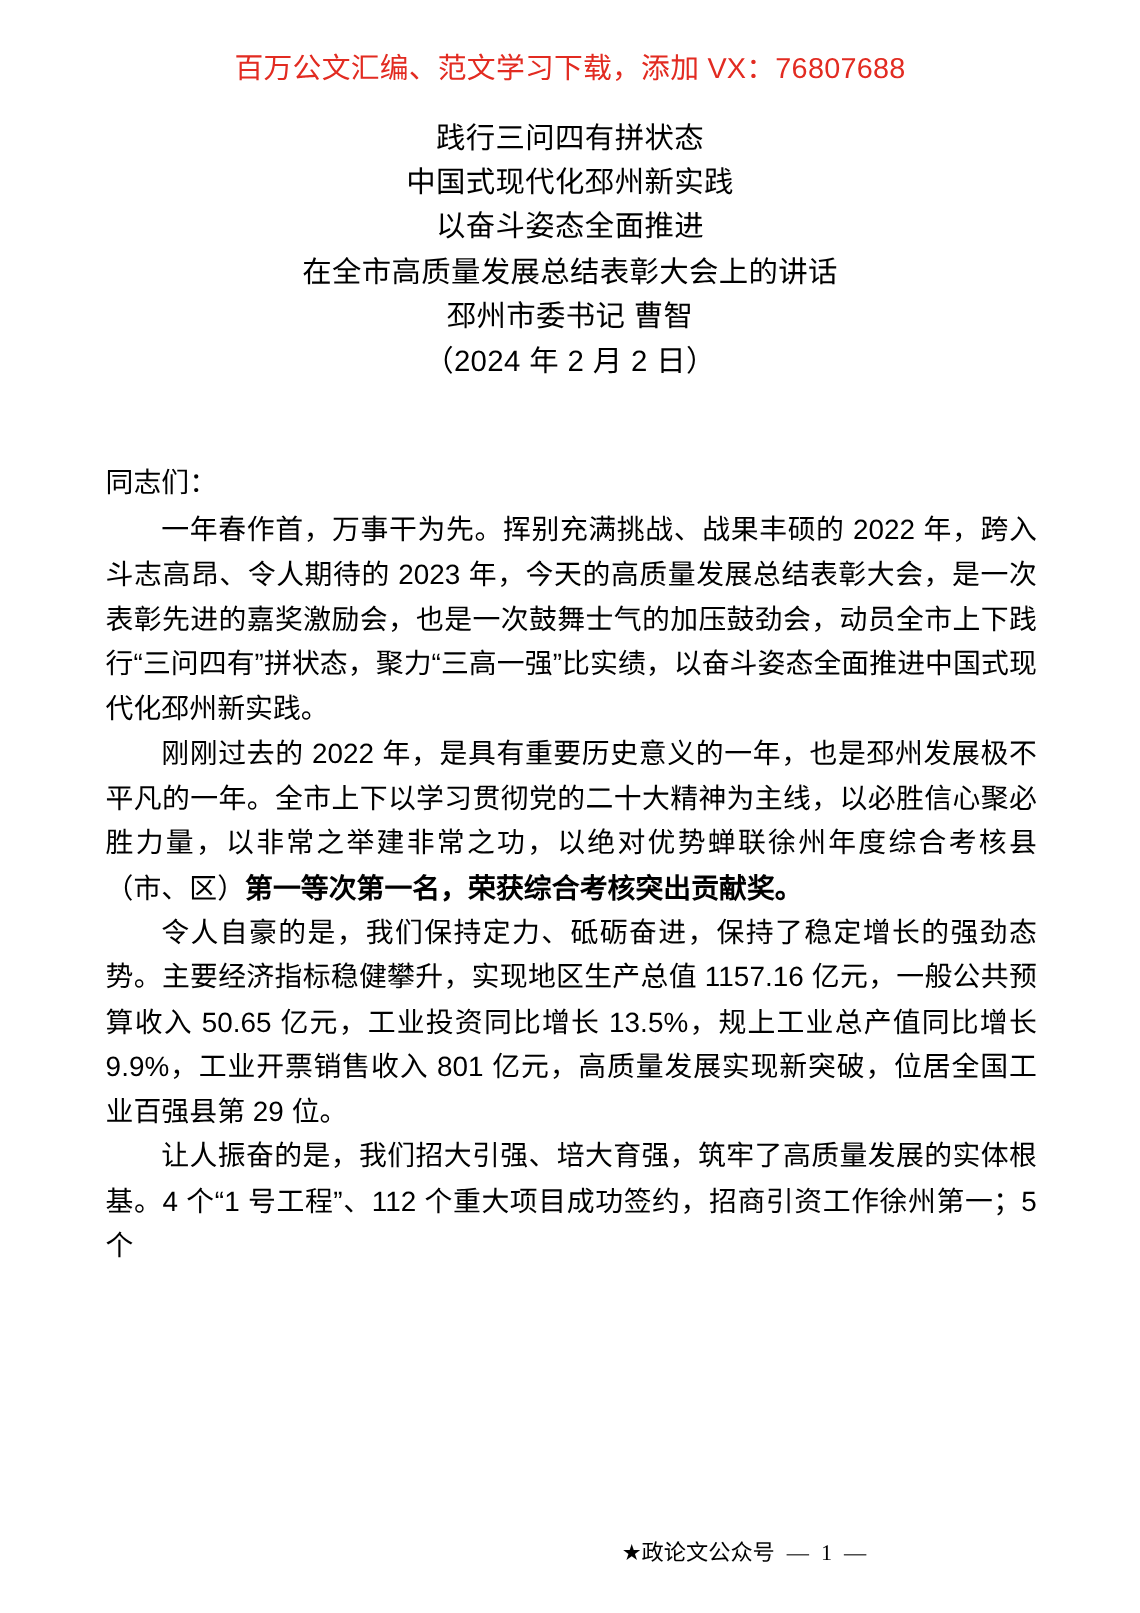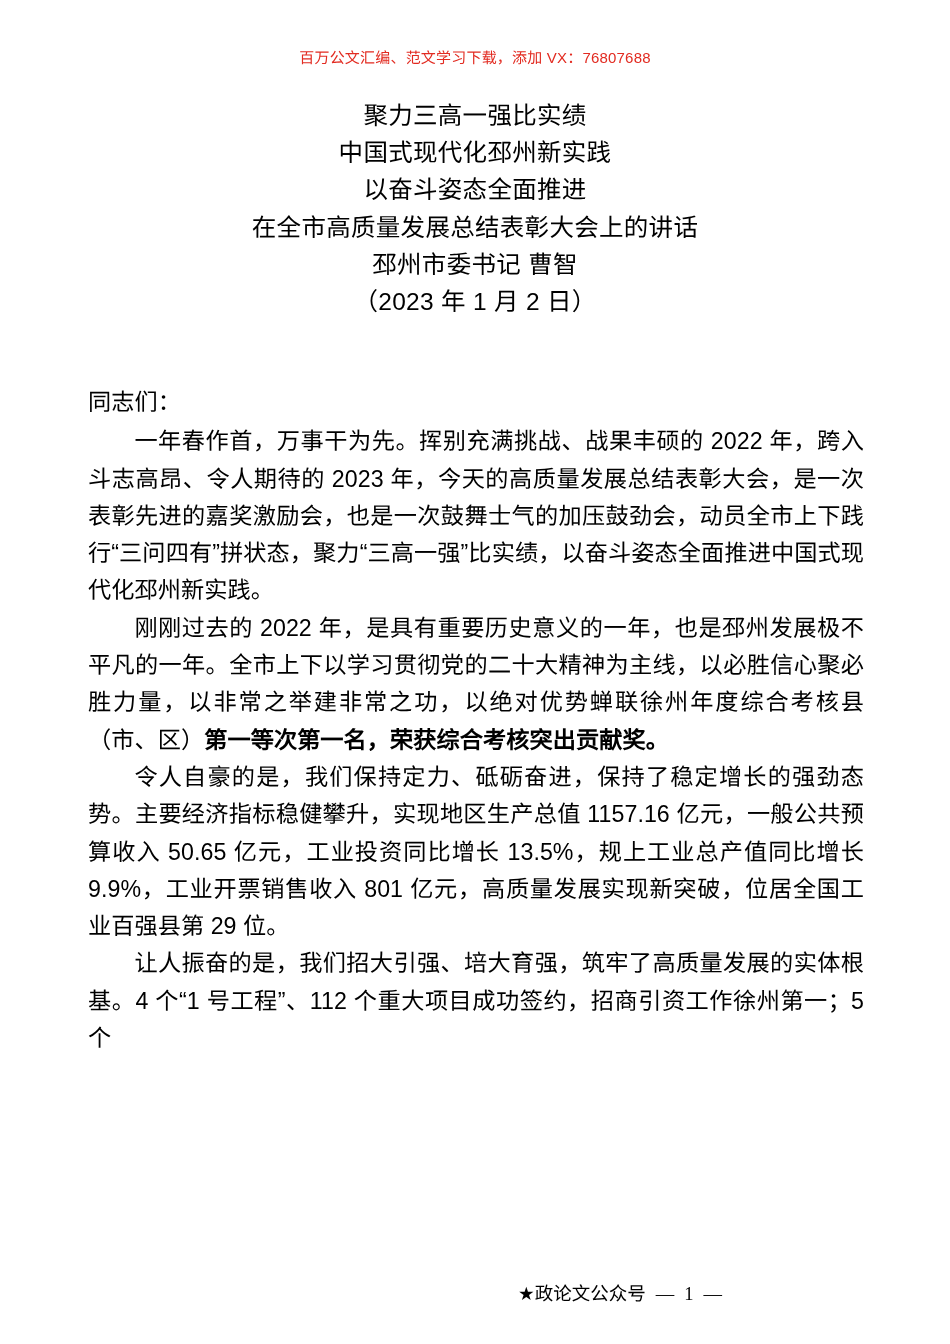--- a/index.html
+++ b/index.html
@@ -19,21 +19,21 @@
     box-sizing: border-box;
   }
 
   
   .promo-banner {
     position: absolute;
     top: 43px;
     left: 0;
     width: 950px;
     text-align: center;
-    font-size: 15px;
+    font-size: 24px;
     line-height: 30px;
     letter-spacing: 0.2px;
     font-weight: 400;
     white-space: nowrap;
   }
 
   
   .title-block {
     position: absolute;
     top: 97px;
@@ -98,26 +98,26 @@
   }
 </style>
 </head>
 <body>
 
 <div class="page">
 
   <div class="promo-banner" style="color:#e22b21;">百万公文汇编、范文学习下载，添加 VX：76807688</div>
 
   <div class="title-block">
-    <div class="title-line">聚力三高一强比实绩</div>
+    <div class="title-line">践行三问四有拼状态</div>
     <div class="title-line">中国式现代化邳州新实践</div>
     <div class="title-line">以奋斗姿态全面推进</div>
     <div class="title-line">在全市高质量发展总结表彰大会上的讲话</div>
     <div class="title-line">邳州市委书记  曹智</div>
-    <div class="title-line">（2023 年 1 月 2 日）</div>
+    <div class="title-line">（2024 年 2 月 2 日）</div>
   </div>
 
   <div class="body-block">
 
     <p class="para nolead">同志们：</p>
 
     <p class="para indent">一年春作首，万事干为先。挥别充满挑战、战果丰硕的 2022 年，跨入斗志高昂、令人期待的 2023 年，今天的高质量发展总结表彰大会，是一次表彰先进的嘉奖激励会，也是一次鼓舞士气的加压鼓劲会，动员全市上下践行“三问四有”拼状态，聚力“三高一强”比实绩，以奋斗姿态全面推进中国式现代化邳州新实践。</p>
 
     <p class="para indent"><span>刚刚过去的 2022 年，是具有重要历史意义的一年，也是邳州发展极不平凡的一年。全市上下以学习贯彻党的二十大精神为主线，以必胜信心聚必胜力量，以非常之举建非常之功，以绝对优势蝉联徐州年度综合考核县（市、区）</span><b class="bold">第一等次第一名，荣获综合考核突出贡献奖。</b></p>
 

